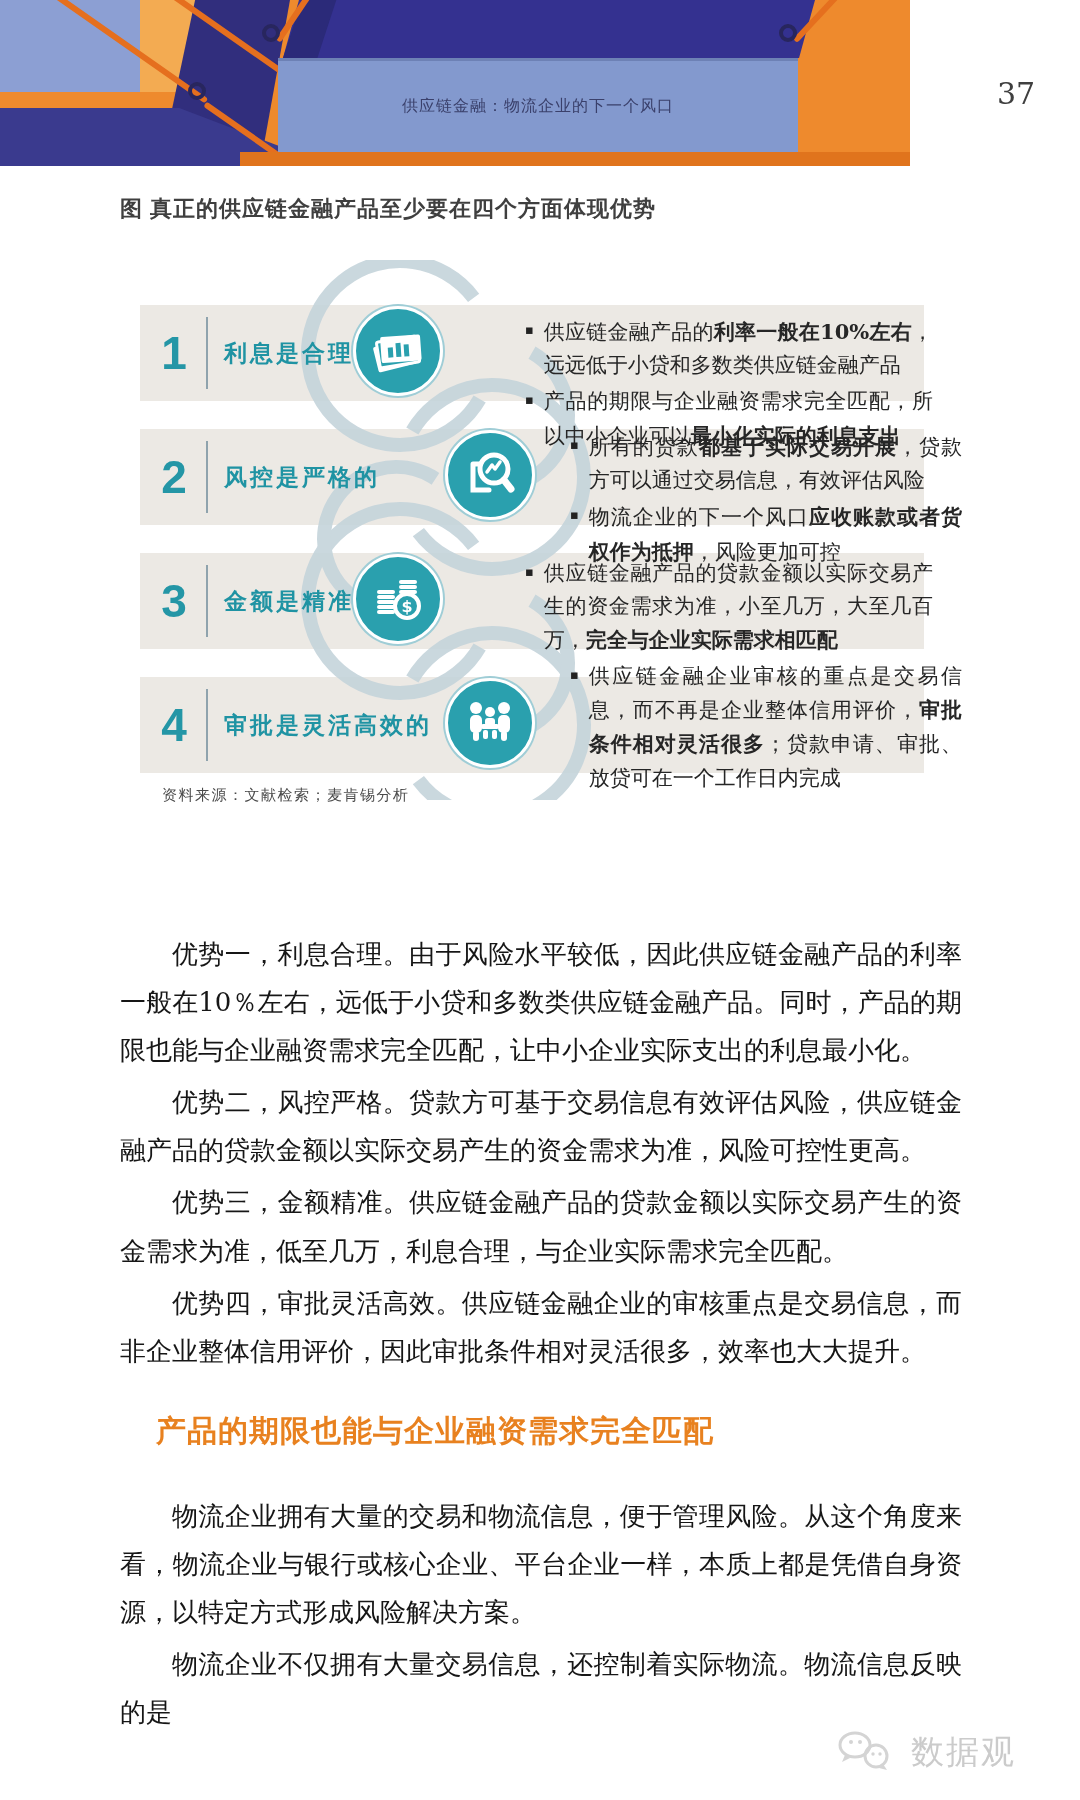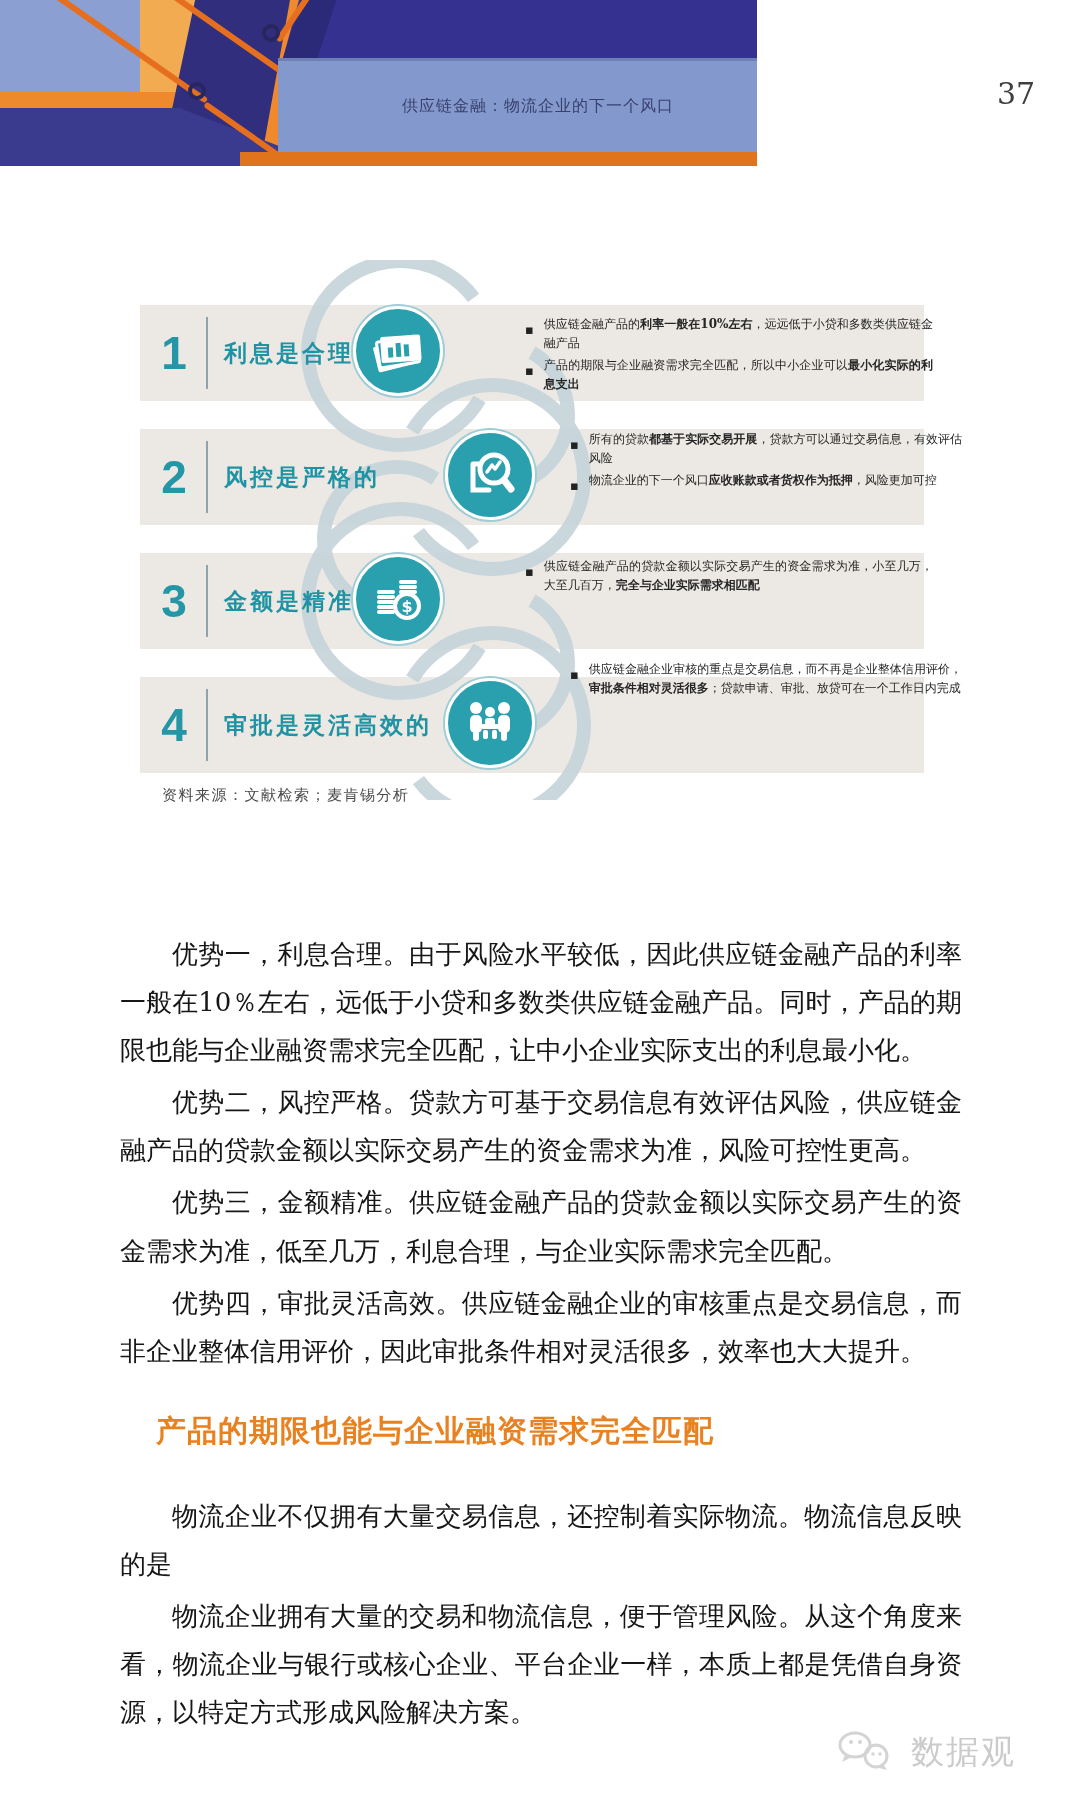--- a/index.html
+++ b/index.html
@@ -5,21 +5,21 @@
   * { margin:0; padding:0; box-sizing:border-box; }
   html,body { background:#888; }
   body { font-family:"DejaVu Serif", serif; }
   .page {
     position:relative; width:1080px; height:1800px; margin:0 auto;
     background:#ffffff; overflow:hidden;
   }
 
   
   .banner { position:absolute; left:0; top:0; width:1080px; height:166px; background:#fff; }
-  .band   { position:absolute; left:0; top:0; width:757px; height:166px; background:#ee8a2d; overflow:hidden; }
+  .band   { position:absolute; left:0; top:0; width:910px; height:166px; background:#ee8a2d; overflow:hidden; }
   .sandy  { position:absolute; left:0; top:0; width:245px; height:166px; background:#f3ab52; }
   .sandy-strip { position:absolute; left:0; top:92px; width:188px; height:18px; background:#ee8a2d; }
   .navy-bl { position:absolute; left:0; top:108px; width:332px; height:58px; background:#3a3a8e;
              clip-path:polygon(0 0, 54% 0, 100% 100%, 0 100%); }
   .blue-rect { position:absolute; left:0; top:0; width:140px; height:92px; background:#8c9fd3; }
   .wedge { position:absolute; left:160px; top:0; width:130px; height:166px; background:#312e7d;
            clip-path:polygon(27% 0, 100% 0, 77% 100%, 0 100%); }
   .crate-top { position:absolute; left:283px; top:0; width:532px; height:58px; background:#343190;
                clip-path:polygon(3% 0, 100% 0, 97% 100%, 0 100%); }
   .crate-left { position:absolute; left:283px; top:0; width:86px; height:58px; background:#2b2a79;
@@ -61,21 +61,21 @@
            display:flex; align-items:center; justify-content:center; }
   .frow.r1 .ficon, .frow.r3 .ficon { left:213px; }
   .frow.r2 .ficon, .frow.r4 .ficon { left:305px; }
   .fbullets { position:absolute; list-style:none; }
   .frow.r1 .fbullets { left:385px; top:10px;  width:408px; }
   .frow.r2 .fbullets { left:430px; top:1px;   width:392px; }
   .frow.r3 .fbullets { left:385px; top:4px;   width:408px; }
   .frow.r4 .fbullets { left:430px; top:-17px; width:392px; }
   .fbullets li { display:flex; gap:10px; margin-bottom:3px; }
   .bmark { flex:0 0 auto; font-size:13px; line-height:30px; color:#222; }
-  .btext { font-family:"DejaVu Serif",serif; font-size:12px; line-height:1.58;
+  .btext { font-family:"DejaVu Serif",serif; font-size:21px; line-height:1.58;
            color:#262626; text-align:justify; }
   .btext .b { font-weight:bold; }
   .fsource { position:absolute; left:122px; top:786px; font-family:"DejaVu Serif",serif;
              font-size:15px; color:#4a4a4a; letter-spacing:1.5px;margin-left:40px; }
 
   
   .bodytext { position:absolute; left:120px; top:930px; width:842px; }
   .para { font-family:"DejaVu Serif",serif; font-size:26px; line-height:1.85;
           color:#161616; text-align:justify; text-indent:2em; margin-bottom:4px; }
   .para .b { font-family:"Liberation Sans",sans-serif; font-weight:normal; }
@@ -109,20 +109,21 @@
       <div class="sign">
         <span>供应链金融：物流企业的下一个风口</span>
       </div>
       <div class="ring ringA"></div>
       <div class="ring ringB"></div>
       <div class="ring ringC"></div>
     </div>
     <div class="page-num">37</div>
   </div>
 
+  <div class="fig-title">图 真正的供应链金融产品至少要在四个方面体现优势</div>
 
   <div class="fband b1"></div>
   <div class="fband b2"></div>
   <div class="fband b3"></div>
   <div class="fband b4"></div>
 
   <svg class="chain" viewBox="0 0 1080 540">
     <g fill="none" stroke="#c5d4db" stroke-width="14" opacity="0.9">
       <circle cx="400" cy="93" r="92" stroke-dasharray="470 108" transform="rotate(30 400 93)"></circle>
       <circle cx="492" cy="217" r="92" stroke-dasharray="470 108" transform="rotate(210 492 217)"></circle>
@@ -244,22 +245,22 @@
   </div>
 
   <div class="fsource">资料来源：文献检索；麦肯锡分析</div>
 
   <div class="bodytext">
     <p class="para"><span class="b">优势一，利息合理。</span><span>由于风险水平较低，因此供应链金融产品的利率一般在10％左右，远低于小贷和多数类供应链金融产品。同时，产品的期限也能与企业融资需求完全匹配，让中小企业实际支出的利息最小化。</span></p>
     <p class="para"><span class="b">优势二，风控严格。</span><span>贷款方可基于交易信息有效评估风险，供应链金融产品的贷款金额以实际交易产生的资金需求为准，风险可控性更高。</span></p>
     <p class="para"><span class="b">优势三，金额精准。</span><span>供应链金融产品的贷款金额以实际交易产生的资金需求为准，低至几万，利息合理，与企业实际需求完全匹配。</span></p>
     <p class="para"><span class="b">优势四，审批灵活高效。</span><span>供应链金融企业的审核重点是交易信息，而非企业整体信用评价，因此审批条件相对灵活很多，效率也大大提升。</span></p>
     <h2 class="section-heading">产品的期限也能与企业融资需求完全匹配</h2>
+    <p class="para"><span>物流企业拥有大量的交易和物流信息，便于管理风险。从这个角度来看，物流企业与银行或核心企业、平台企业一样，本质上都是凭借自身资源，以特定方式形成风险解决方案。</span></p>
     <p class="para"><span>物流企业不仅拥有大量交易信息，还控制着实际物流。物流信息反映的是</span></p>
-    <p class="para"><span>物流企业拥有大量的交易和物流信息，便于管理风险。从这个角度来看，物流企业与银行或核心企业、平台企业一样，本质上都是凭借自身资源，以特定方式形成风险解决方案。</span></p>
   </div>
 
   <div class="wm">
     <svg width="60" height="48" viewBox="0 0 60 48">
       <g fill="none" stroke="#d4d4d4" stroke-width="3">
         <ellipse cx="20" cy="17" rx="15" ry="12"></ellipse>
         <path d="M10 27 l-3 7 8 -4" fill="#d4d4d4" stroke="none"></path>
         <circle cx="41" cy="28" r="11"></circle>
         <path d="M48 36 l4 6 -8 -2" fill="#d4d4d4" stroke="none"></path>
       </g>

